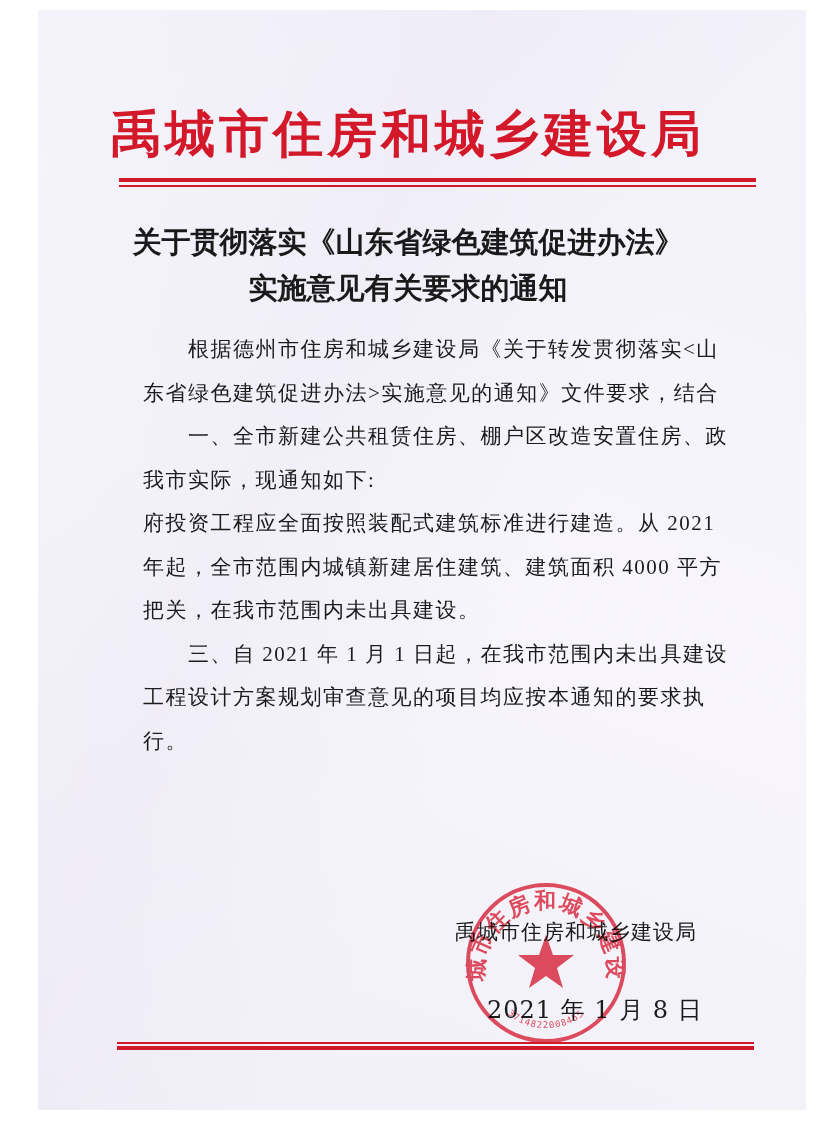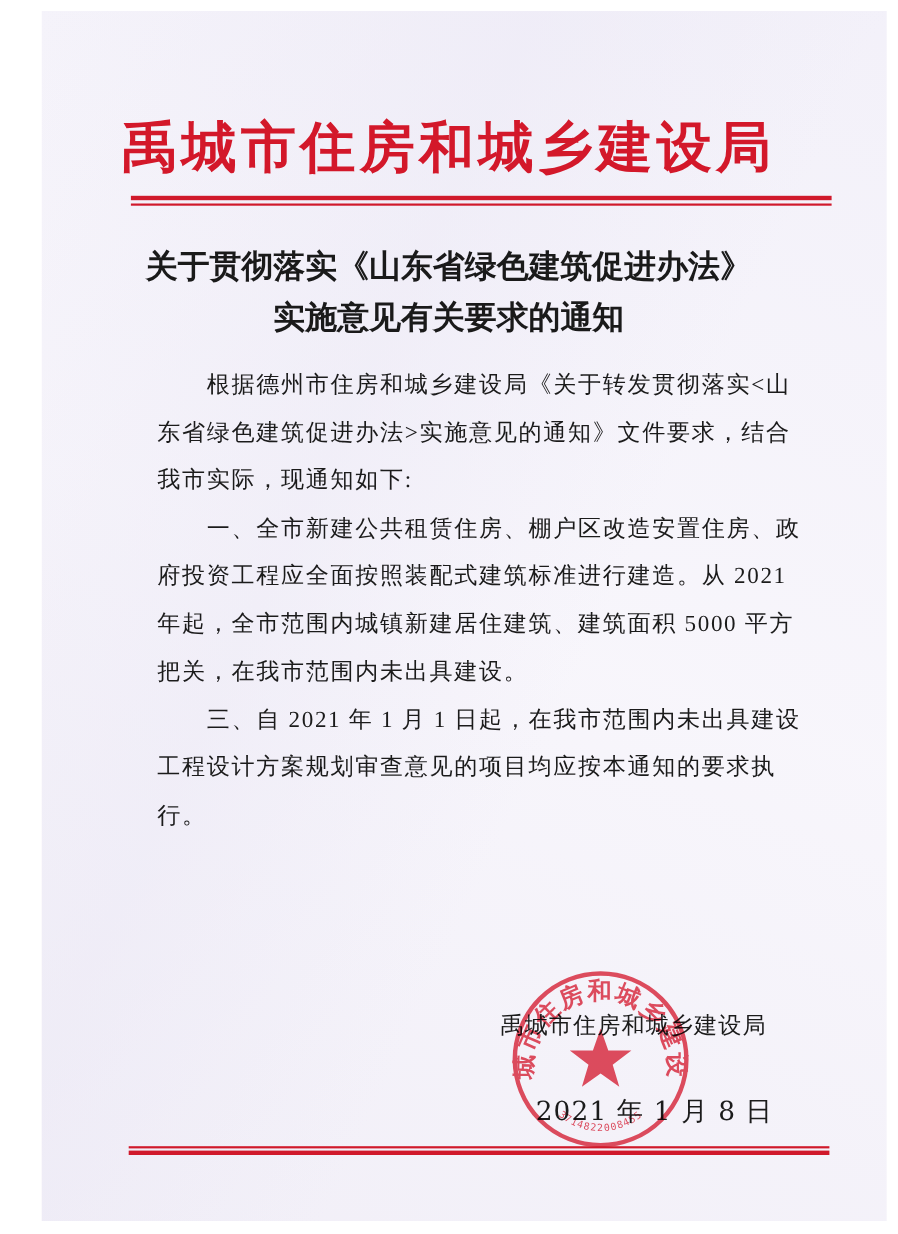--- a/index.html
+++ b/index.html
@@ -62,24 +62,24 @@
 <div class="masthead">禹城市住房和城乡建设局</div>
 <div class="rule-top-thick"></div>
 <div class="rule-top-thin"></div>
 
 <div class="doc-title t1">关于贯彻落实《山东省绿色建筑促进办法》</div>
 <div class="doc-title t2">实施意见有关要求的通知</div>
 
 <div class="body-text" style="top:328px;">
   <span class="line indent">根据德州市住房和城乡建设局《关于转发贯彻落实&lt;山</span>
   <span class="line">东省绿色建筑促进办法&gt;实施意见的通知》文件要求，结合</span>
+  <span class="line indent">一、全市新建公共租赁住房、棚户区改造安置住房、政</span>
   <span class="line">我市实际，现通知如下:</span>
-  <span class="line indent">一、全市新建公共租赁住房、棚户区改造安置住房、政</span>
   <span class="line">府投资工程应全面按照装配式建筑标准进行建造。从 2021</span>
-  <span class="line">年起，全市范围内城镇新建居住建筑、建筑面积 5000 平方</span>
+  <span class="line">年起，全市范围内城镇新建居住建筑、建筑面积 4000 平方</span>
   <span class="line">把关，在我市范围内未出具建设。</span>
   <span class="line indent">三、自 2021 年 1 月 1 日起，在我市范围内未出具建设</span>
   <span class="line">工程设计方案规划审查意见的项目均应按本通知的要求执</span>
   <span class="line">行。</span>
 </div>
 
 <div class="sig-org">禹城市住房和城乡建设局</div>
 <div class="sig-date">2021 年 1 月 8 日</div>
 
 <svg class="stamp" viewBox="0 0 166 166">

